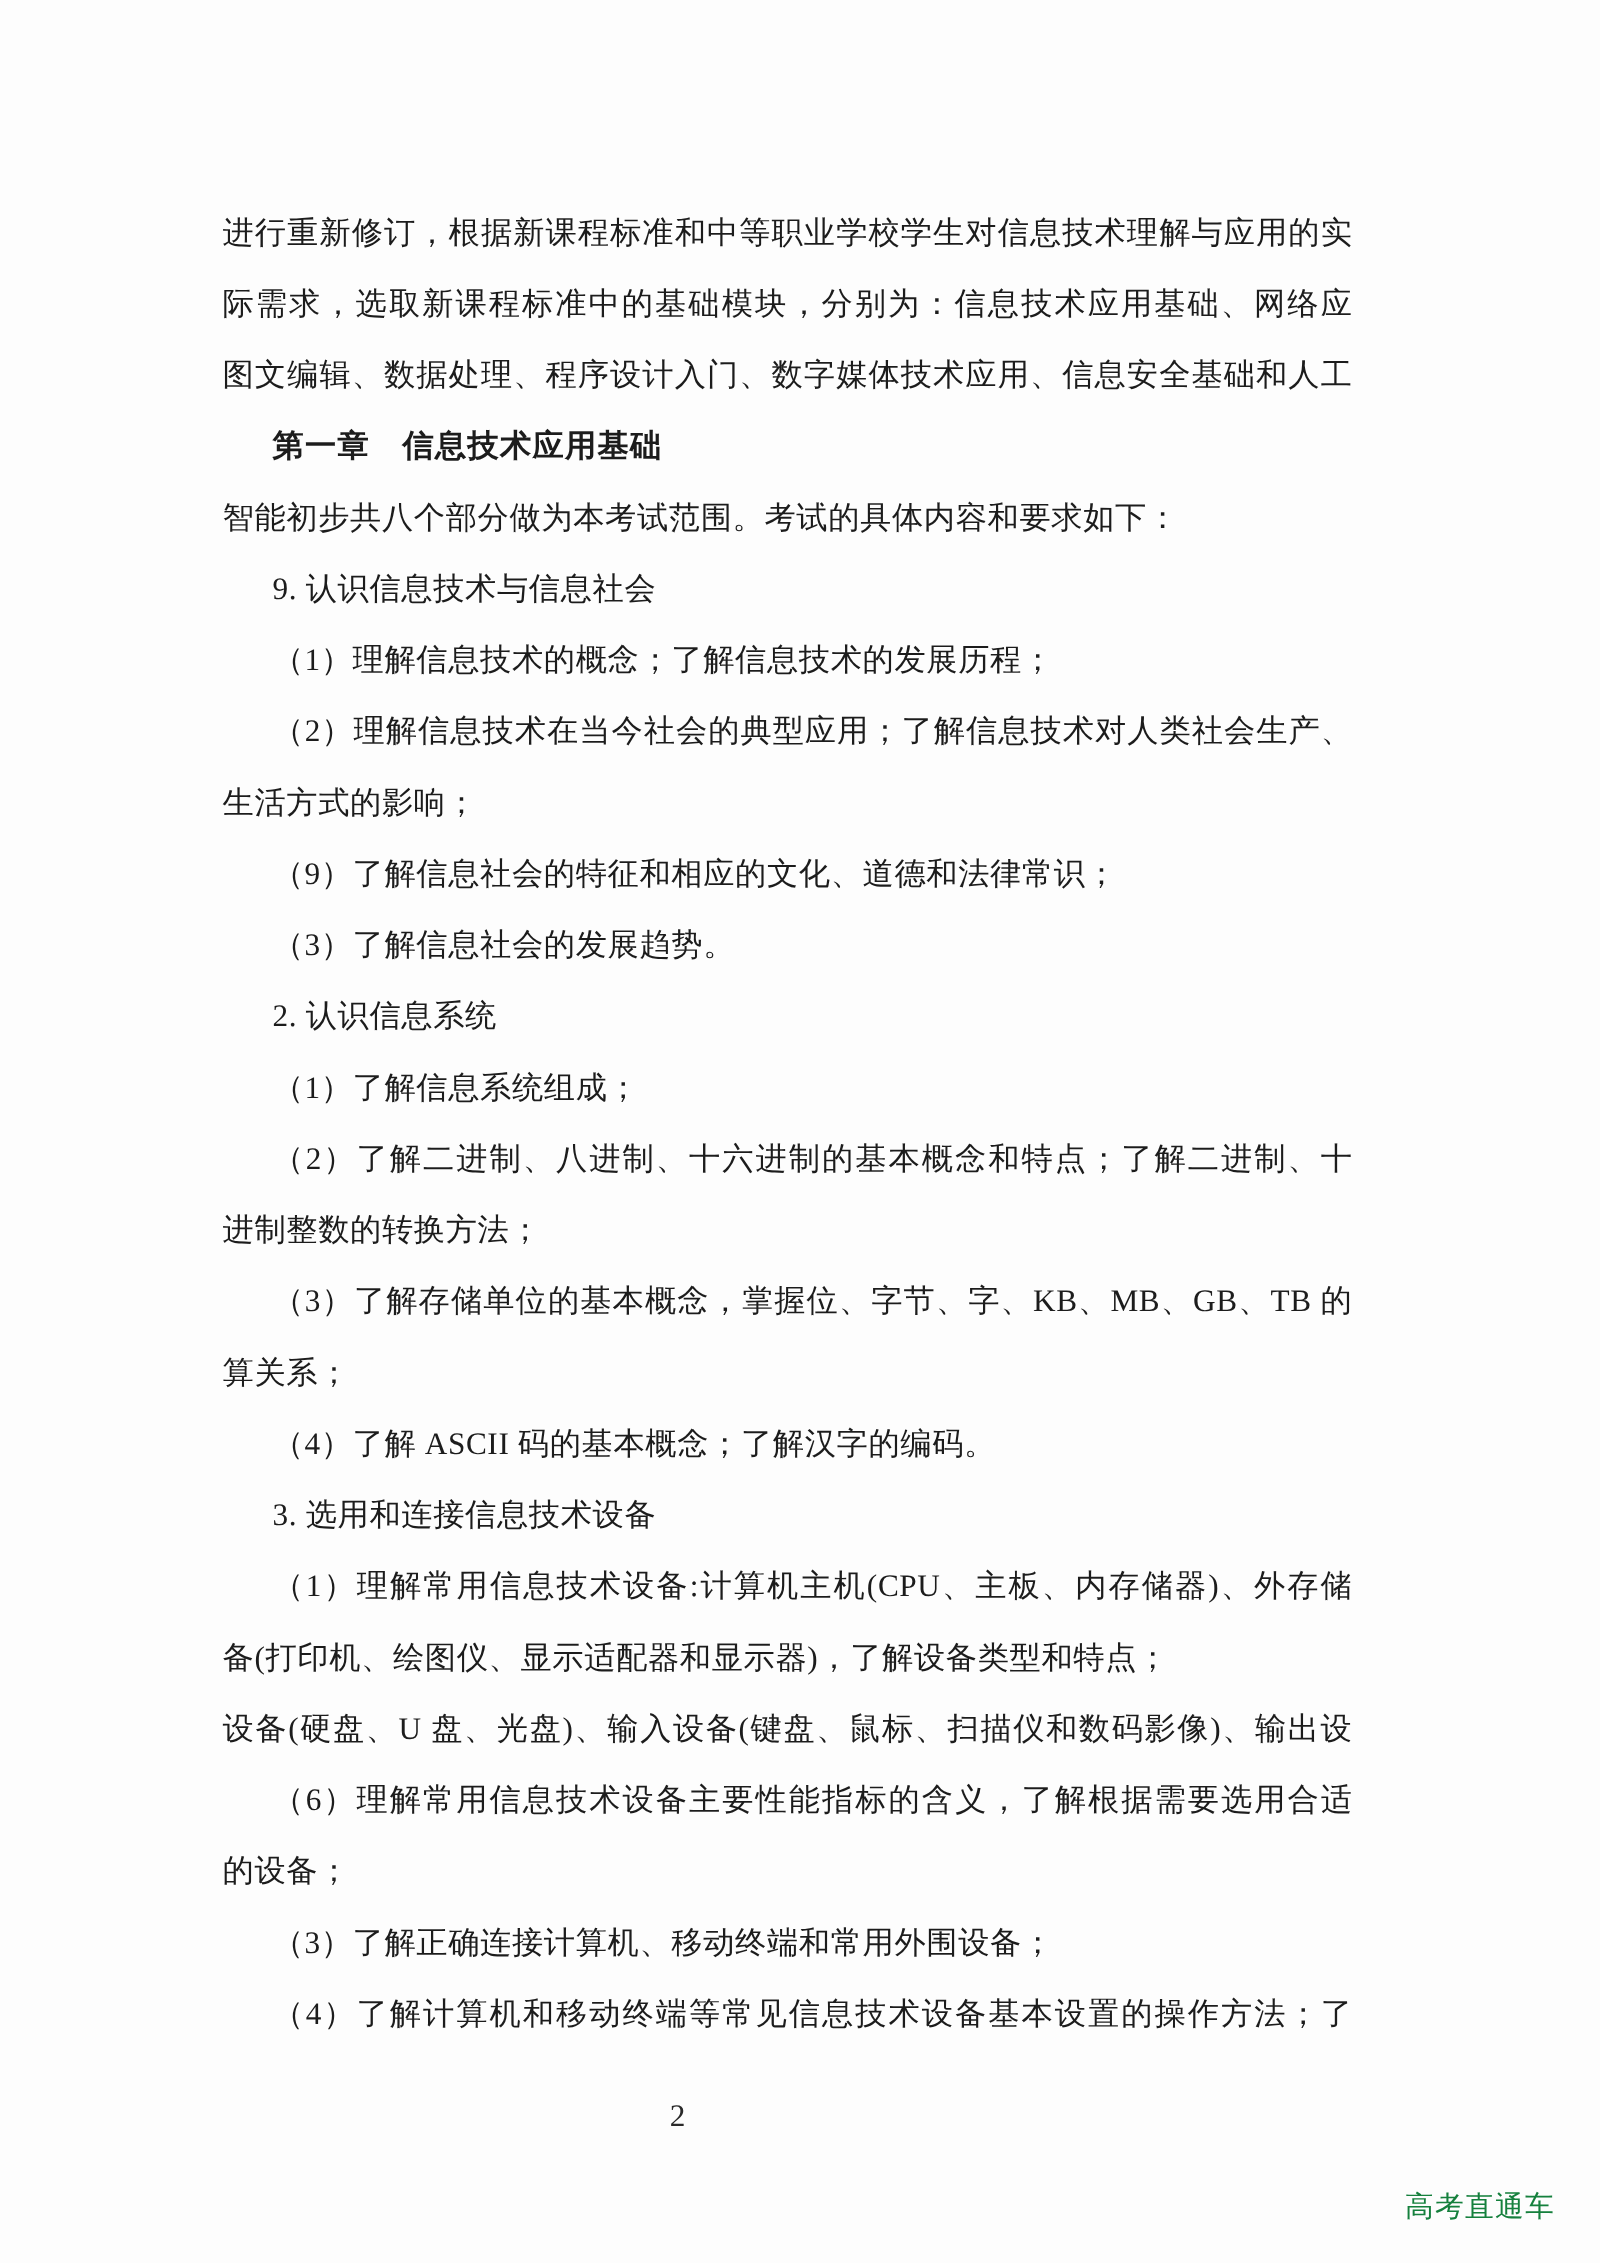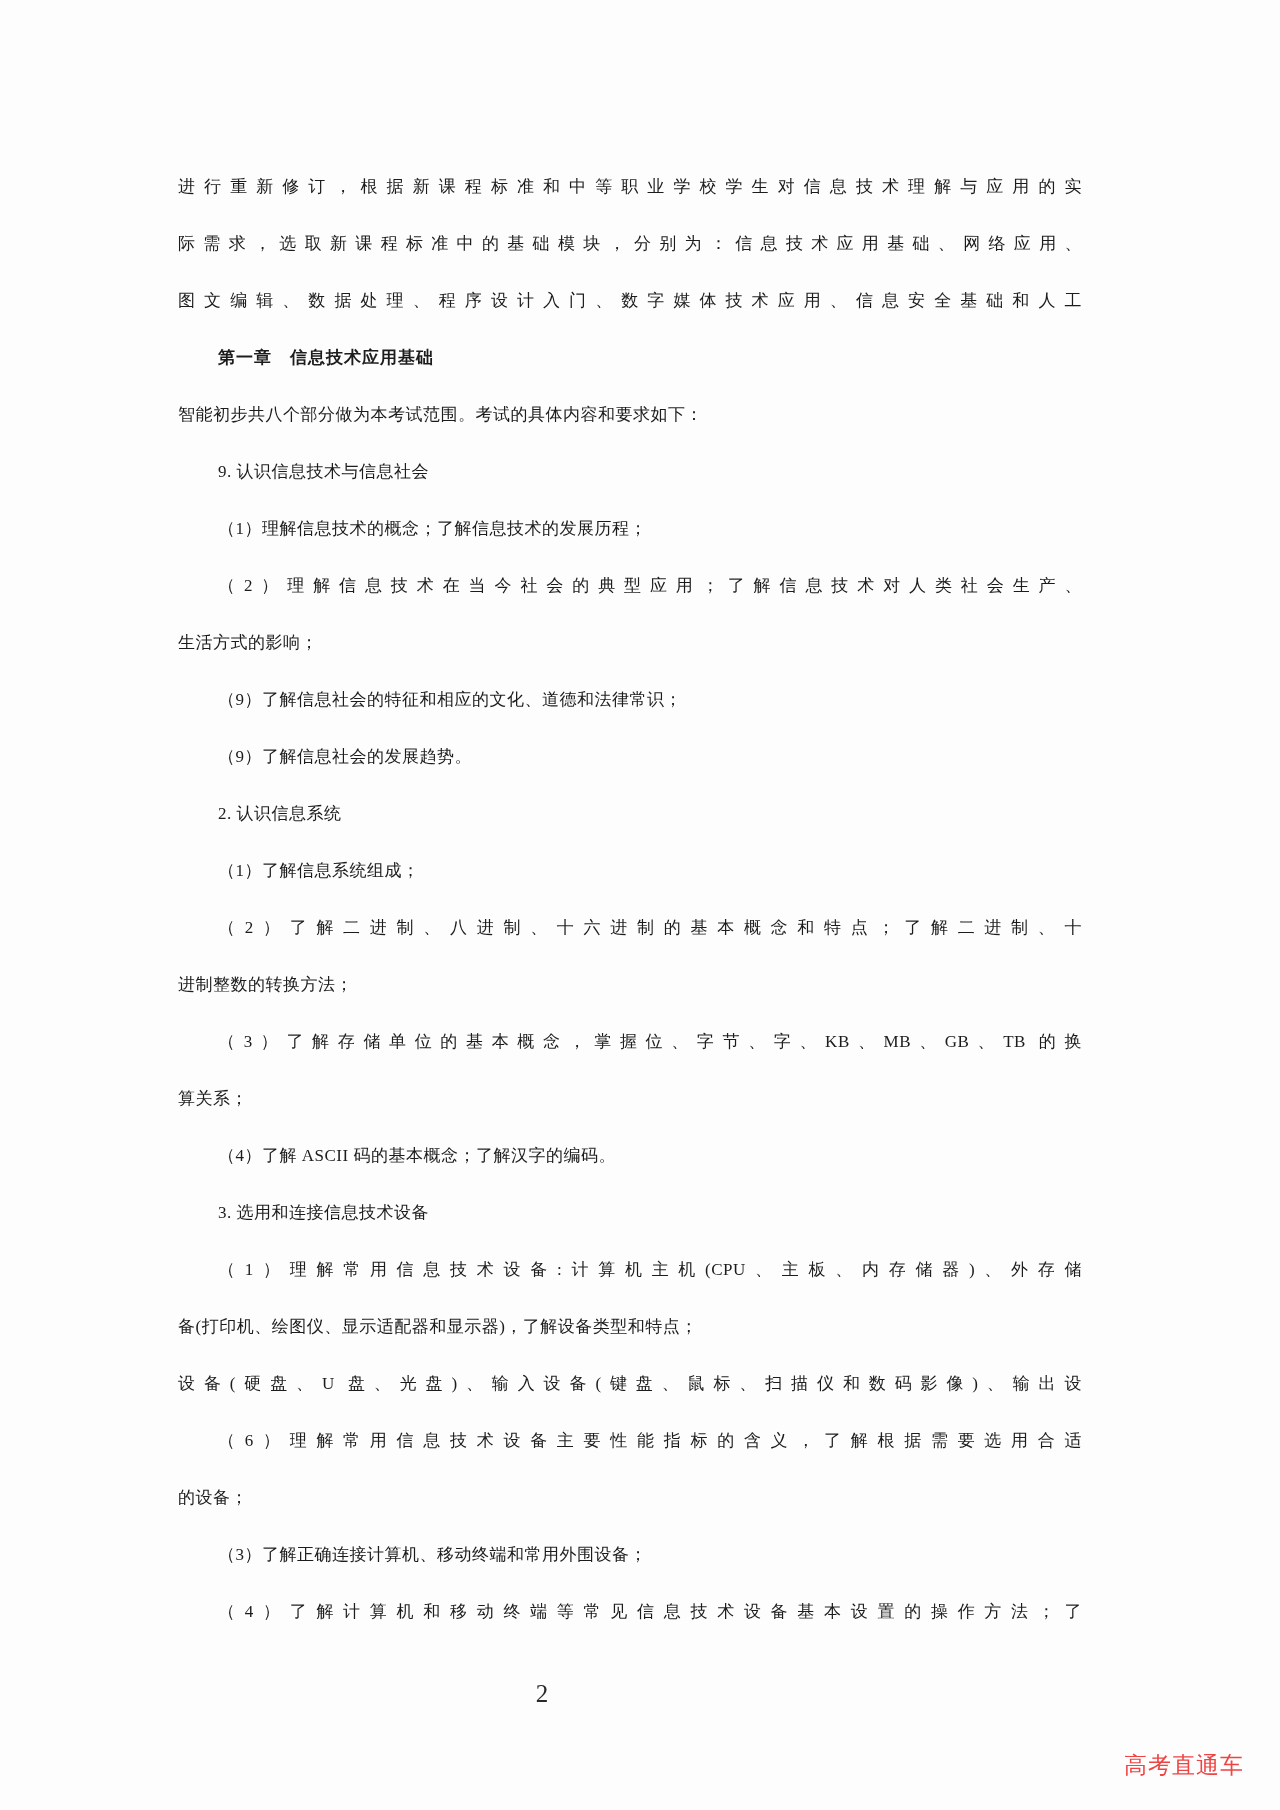--- a/index.html
+++ b/index.html
@@ -15,21 +15,21 @@
     font-family: "Liberation Serif", "DejaVu Serif", serif;
     color: #1c1c1c;
   }
   .doc-body {
     position: absolute;
     left: 178px;
     top: 158px;
     width: 904px;
   }
   .line {
-    font-size: 17px;
+    font-size: 25px;
     line-height: 57px;
     height: 57px;
     white-space: nowrap;
     text-align: left;
     letter-spacing: 0.5px;
   }
   .line.indent {
     text-indent: 40px;
   }
   .line.fill {
@@ -49,40 +49,40 @@
     width: 60px;
     text-align: center;
     font-size: 25px;
     color: #2a2a2a;
   }
   .watermark {
     position: absolute;
     right: 36px;
     top: 1750px;
     font-size: 23px;
-    color: #ef4444;
+    color: #15803d;
     letter-spacing: 1px;
     font-family: Liberation Mono, monospace;
   }
 </style>
 </head>
 <body>
 
 <main class="doc-body">
   <div class="line fill">进行重新修订，根据新课程标准和中等职业学校学生对信息技术理解与应用的实</div>
   <div class="line fill">际需求，选取新课程标准中的基础模块，分别为：信息技术应用基础、网络应用、</div>
   <div class="line fill">图文编辑、数据处理、程序设计入门、数字媒体技术应用、信息安全基础和人工</div>
   <div class="line indent heading">第一章　信息技术应用基础</div>
   <div class="line">智能初步共八个部分做为本考试范围。考试的具体内容和要求如下：</div>
   <div class="line indent">9. 认识信息技术与信息社会</div>
   <div class="line indent">（1）理解信息技术的概念；了解信息技术的发展历程；</div>
   <div class="line indent fill">（2）理解信息技术在当今社会的典型应用；了解信息技术对人类社会生产、</div>
   <div class="line">生活方式的影响；</div>
   <div class="line indent">（9）了解信息社会的特征和相应的文化、道德和法律常识；</div>
-  <div class="line indent">（9）了解信息社会的发展趋势。</div>
+  <div class="line indent">（3）了解信息社会的发展趋势。</div>
   <div class="line indent">2. 认识信息系统</div>
   <div class="line indent">（1）了解信息系统组成；</div>
   <div class="line indent fill">（2）了解二进制、八进制、十六进制的基本概念和特点；了解二进制、十</div>
   <div class="line">进制整数的转换方法；</div>
   <div class="line indent fill">（3）了解存储单位的基本概念，掌握位、字节、字、KB、MB、GB、TB 的换</div>
   <div class="line">算关系；</div>
   <div class="line indent">（4）了解 ASCII 码的基本概念；了解汉字的编码。</div>
   <div class="line indent">3. 选用和连接信息技术设备</div>
   <div class="line indent fill">（1）理解常用信息技术设备:计算机主机(CPU、主板、内存储器)、外存储</div>
   <div class="line">备(打印机、绘图仪、显示适配器和显示器)，了解设备类型和特点；</div>

